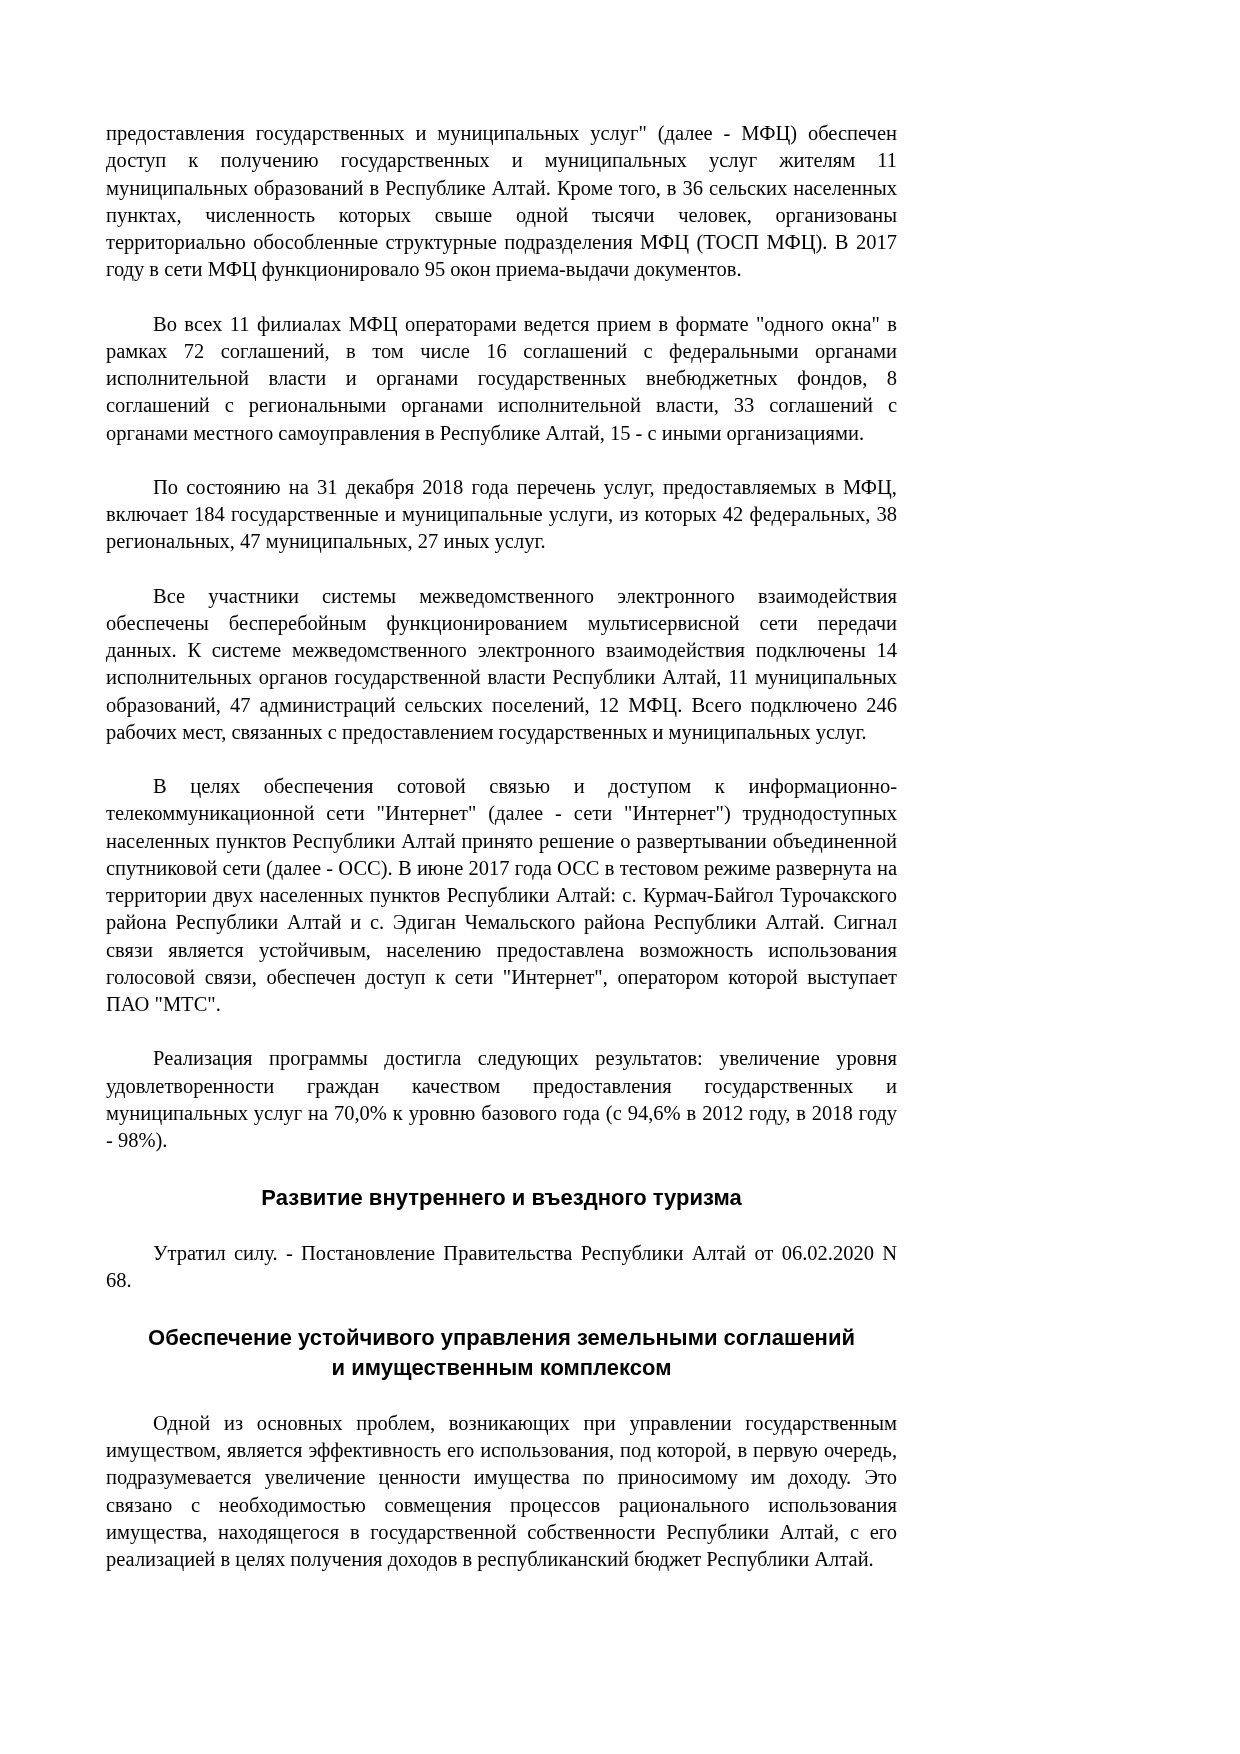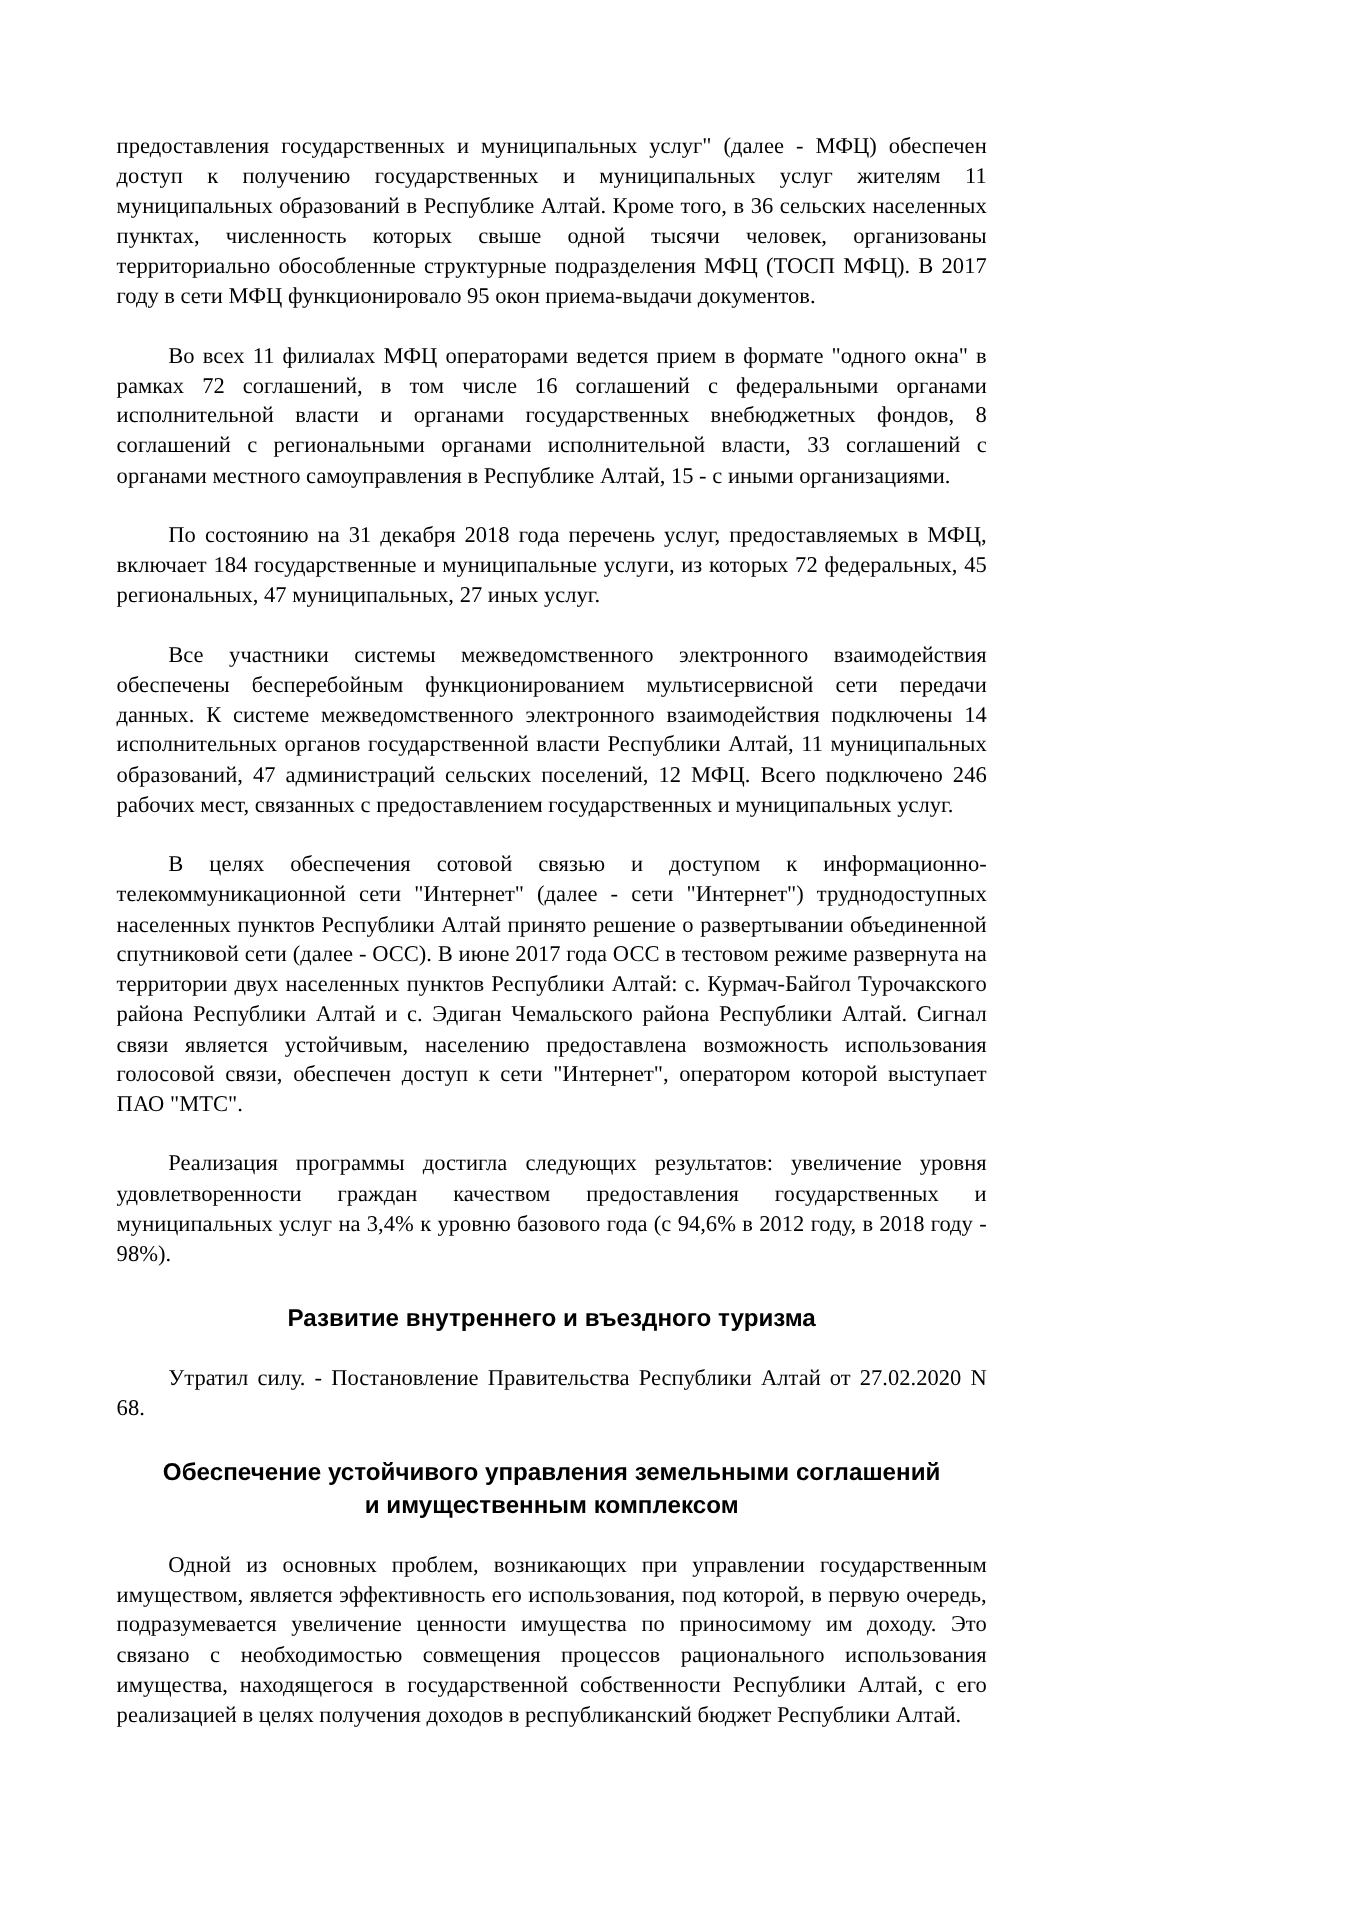--- a/index.html
+++ b/index.html
@@ -37,22 +37,22 @@
     margin: 29px 0 27px 0;
     white-space: pre-line;
   }
 </style>
 </head>
 <body>
 
 <div class="page">
   <p class="para no-indent">предоставления государственных и муниципальных услуг" (далее - МФЦ) обеспечен доступ к получению государственных и муниципальных услуг жителям 11 муниципальных образований в Республике Алтай. Кроме того, в 36 сельских населенных пунктах, численность которых свыше одной тысячи человек, организованы территориально обособленные структурные подразделения МФЦ (ТОСП МФЦ). В 2017 году в сети МФЦ функционировало 95 окон приема-выдачи документов.</p>
   <p class="para">Во всех 11 филиалах МФЦ операторами ведется прием в формате "одного окна" в рамках 72 соглашений, в том числе 16 соглашений с федеральными органами исполнительной власти и органами государственных внебюджетных фондов, 8 соглашений с региональными органами исполнительной власти, 33 соглашений с органами местного самоуправления в Республике Алтай, 15 - с иными организациями.</p>
-  <p class="para">По состоянию на 31 декабря 2018 года перечень услуг, предоставляемых в МФЦ, включает 184 государственные и муниципальные услуги, из которых 72 федеральных, 45 региональных, 47 муниципальных, 27 иных услуг.</p>
+  <p class="para">По состоянию на 31 декабря 2018 года перечень услуг, предоставляемых в МФЦ, включает 184 государственные и муниципальные услуги, из которых 42 федеральных, 38 региональных, 47 муниципальных, 27 иных услуг.</p>
   <p class="para">Все участники системы межведомственного электронного взаимодействия обеспечены бесперебойным функционированием мультисервисной сети передачи данных. К системе межведомственного электронного взаимодействия подключены 14 исполнительных органов государственной власти Республики Алтай, 11 муниципальных образований, 47 администраций сельских поселений, 12 МФЦ. Всего подключено 246 рабочих мест, связанных с предоставлением государственных и муниципальных услуг.</p>
   <p class="para">В целях обеспечения сотовой связью и доступом к информационно-телекоммуникационной сети "Интернет" (далее - сети "Интернет") труднодоступных населенных пунктов Республики Алтай принято решение о развертывании объединенной спутниковой сети (далее - ОСС). В июне 2017 года ОСС в тестовом режиме развернута на территории двух населенных пунктов Республики Алтай: с. Курмач-Байгол Турочакского района Республики Алтай и с. Эдиган Чемальского района Республики Алтай. Сигнал связи является устойчивым, населению предоставлена возможность использования голосовой связи, обеспечен доступ к сети "Интернет", оператором которой выступает ПАО "МТС".</p>
-  <p class="para">Реализация программы достигла следующих результатов: увеличение уровня удовлетворенности граждан качеством предоставления государственных и муниципальных услуг на 3,4% к уровню базового года (с 94,6% в 2012 году, в 2018 году - 98%).</p>
+  <p class="para">Реализация программы достигла следующих результатов: увеличение уровня удовлетворенности граждан качеством предоставления государственных и муниципальных услуг на 70,0% к уровню базового года (с 94,6% в 2012 году, в 2018 году - 98%).</p>
   <h2 class="heading">Развитие внутреннего и въездного туризма</h2>
-  <p class="para">Утратил силу. - Постановление Правительства Республики Алтай от 27.02.2020 N 68.</p>
+  <p class="para">Утратил силу. - Постановление Правительства Республики Алтай от 06.02.2020 N 68.</p>
   <h2 class="heading">Обеспечение устойчивого управления земельными соглашений
 и имущественным комплексом</h2>
   <p class="para">Одной из основных проблем, возникающих при управлении государственным имуществом, является эффективность его использования, под которой, в первую очередь, подразумевается увеличение ценности имущества по приносимому им доходу. Это связано с необходимостью совмещения процессов рационального использования имущества, находящегося в государственной собственности Республики Алтай, с его реализацией в целях получения доходов в республиканский бюджет Республики Алтай.</p>
 </div>
 
 </body></html>

